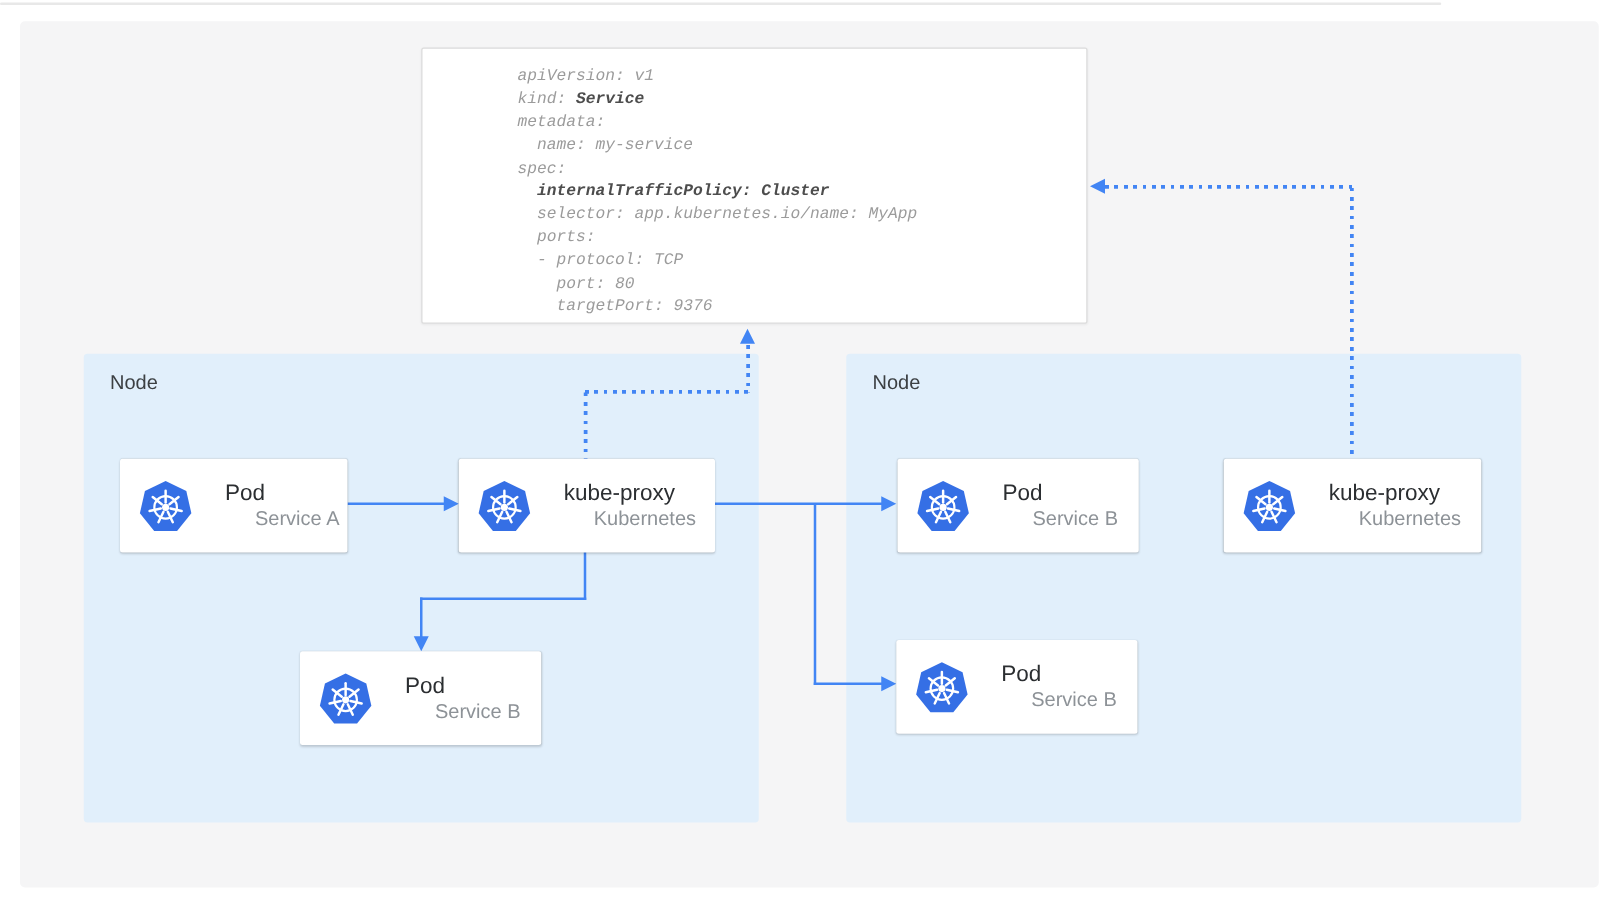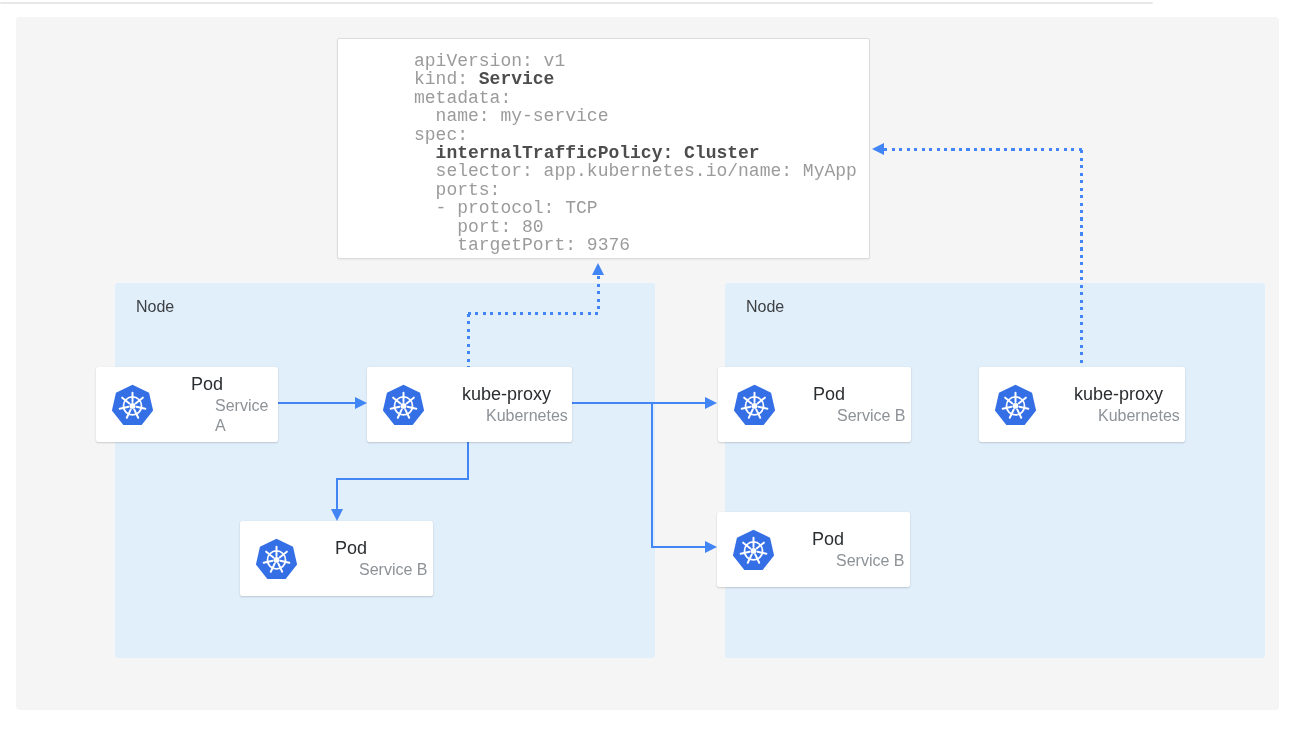--- a/index.html
+++ b/index.html
@@ -13,36 +13,36 @@
     --subtitle:#8d9297;
     --node-label:#3c4043;
   }
   html,body{margin:0;padding:0;background:#ffffff;}
   body{font-family:"Liberation Sans", sans-serif;}
   .stage{position:relative;width:1296px;height:729px;overflow:hidden;background:#fff;}
   .topline{position:absolute;left:0;top:2px;width:1153px;height:2px;background:#e8e8e8;border-radius:2px;}
   .panel{position:absolute;left:16px;top:17px;width:1263px;height:693px;background:var(--panel-bg);border-radius:4px;}
 
   
-  .node{position:absolute;width:540px;height:375px;background:var(--node-bg);border-radius:3px;margin-left:48px;}
+  .node{position:absolute;width:540px;height:375px;background:var(--node-bg);border-radius:3px;}
   .node-left{left:67px;top:283px;}
   .node-right{left:677px;top:283px;}
   .node-label{margin:15px 0 0 21px;font-size:16px;color:var(--node-label);}
 
   
   .yaml-card{position:absolute;left:337px;top:38px;width:533px;height:221px;background:#fff;
     border:1px solid #dcdcdc;border-radius:2px;box-sizing:border-box;box-shadow:0 1px 2px rgba(0,0,0,.05);}
-  .yaml-code{margin:13px 0 0 76px;font-family:"Liberation Mono", monospace;
-    font-size:18px;line-height:18.4px;color:var(--yaml-normal);white-space:pre;}
+  .yaml-code{margin:13px 0 0 76px;font-family:"Liberation Mono", monospace;font-style:italic;
+    font-size:13px;line-height:18.4px;color:var(--yaml-normal);white-space:pre;}
   .yb{font-weight:bold;color:var(--yaml-bold);}
 
   
   .card{position:absolute;height:75px;background:#fff;border-radius:2px;box-sizing:border-box;
     display:flex;align-items:center;padding-left:14px;
-    box-shadow:0 1px 2px rgba(0,0,0,.16), 0 0 1px rgba(0,0,0,.1);gap:11px;}
+    box-shadow:0 1px 2px rgba(0,0,0,.16), 0 0 1px rgba(0,0,0,.1);}
   .card-pod-a{left:96px;top:367px;width:182px;}
   .card-kproxy-l{left:367px;top:367px;width:205px;}
   .card-pod-b-left{left:240px;top:521px;width:193px;}
   .card-pod-b-rt{left:718px;top:367px;width:193px;}
   .card-pod-b-rb{left:717px;top:512px;width:193px;}
   .card-kproxy-r{left:979px;top:367px;width:206px;}
   .k8s-icon{width:45px;height:44px;flex:0 0 auto;margin-right:25px;display:block;}
   .k8s-icon svg{display:block;width:100%;height:100%;}
   .k8s-hept{fill:var(--k8s);}
   .k8s-ring{stroke:#fff;stroke-width:4;fill:none;}

